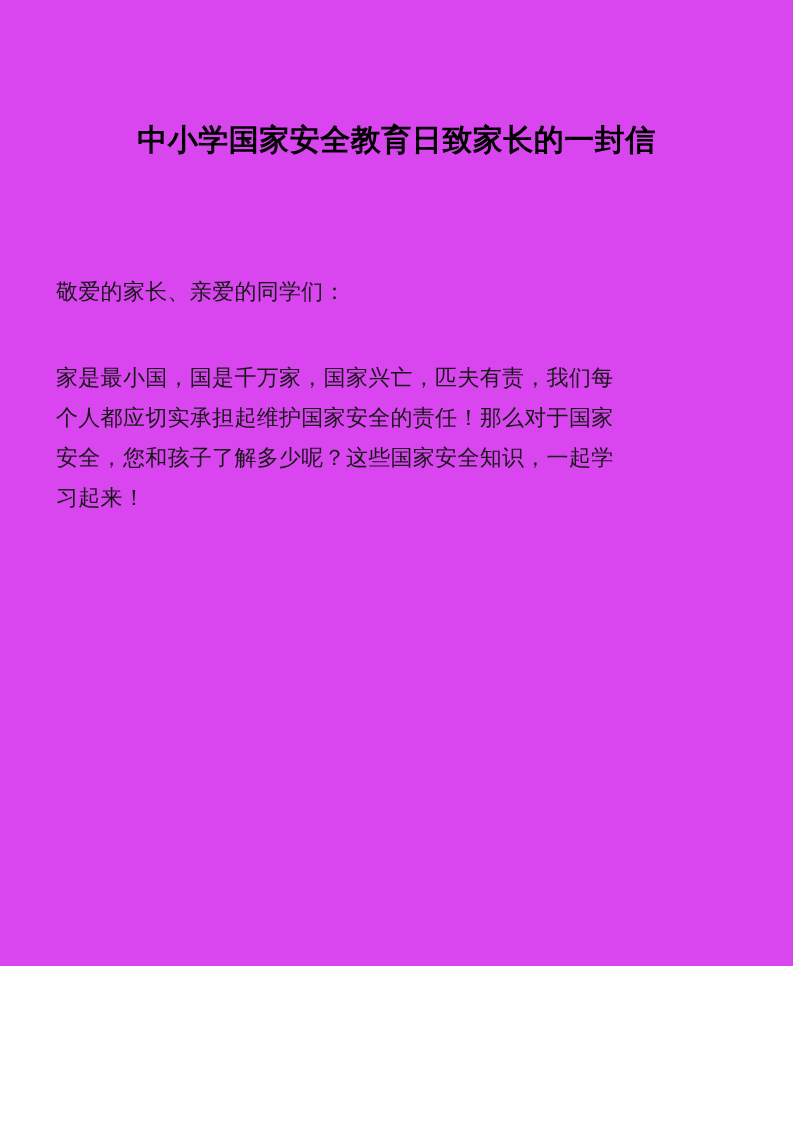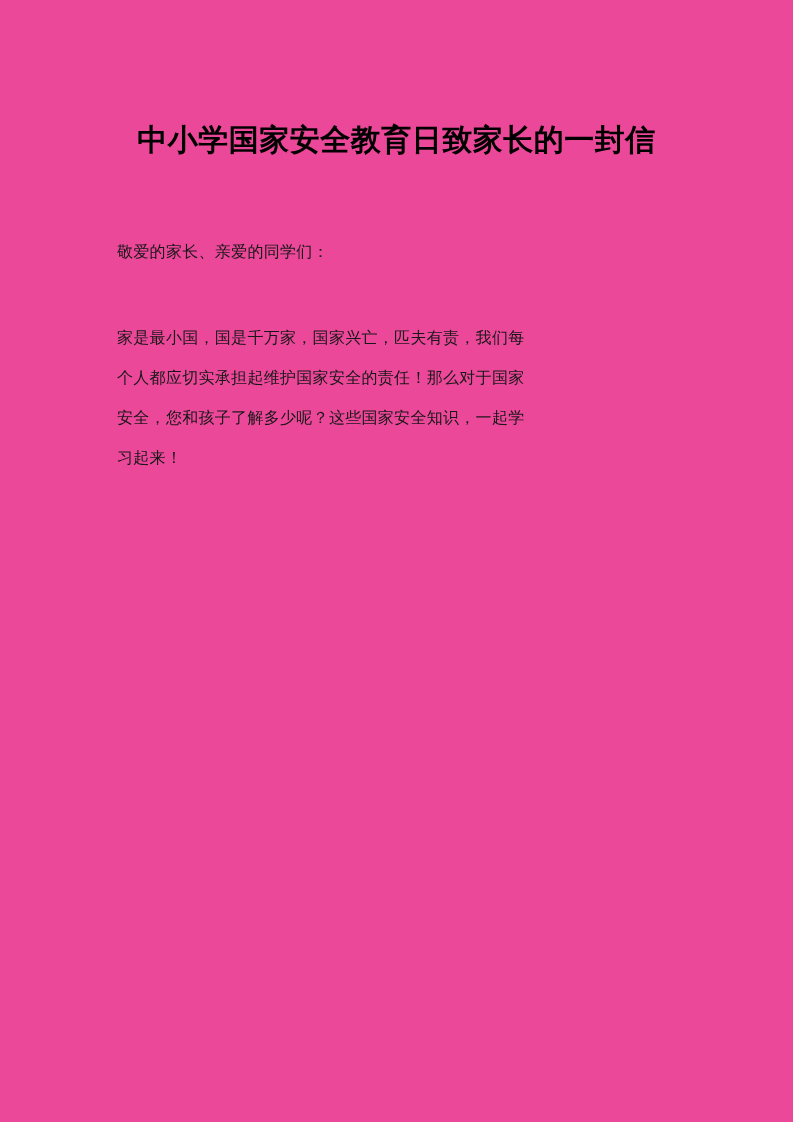--- a/index.html
+++ b/index.html
@@ -3,43 +3,43 @@
 <meta charset="utf-8">
 <style>
   html, body {
     margin: 0;
     padding: 0;
     background: #ffffff;
   }
   .page {
     position: relative;
     width: 793px;
-    height: 1122px;
-    background: #ec4899;
+    height: 966px;
+    background: #d946ef;
     overflow: hidden;
     font-family: "Liberation Sans", sans-serif;
     color: #171717;
     box-sizing: border-box;
     padding-top: 120px;
   }
   .doc-title {
     margin: 0;
     text-align: center;
     font-size: 30px;
     line-height: 40px;
     font-weight: bold;
     color: #000000;
     letter-spacing: 0.5px;
     white-space: nowrap;
   }
   .content {
-    margin-top: 72px;
-    padding-left: 117px;
+    margin-top: 112px;
+    padding-left: 56px;
     padding-right: 116px;
-    font-size: 16px;
+    font-size: 22px;
     line-height: 40px;
   }
   .content p {
     margin: 0;
     white-space: pre-line; 
     text-align: left;
     letter-spacing: 0.3px;
   }
   p.salutation {
     margin-bottom: 46px;

